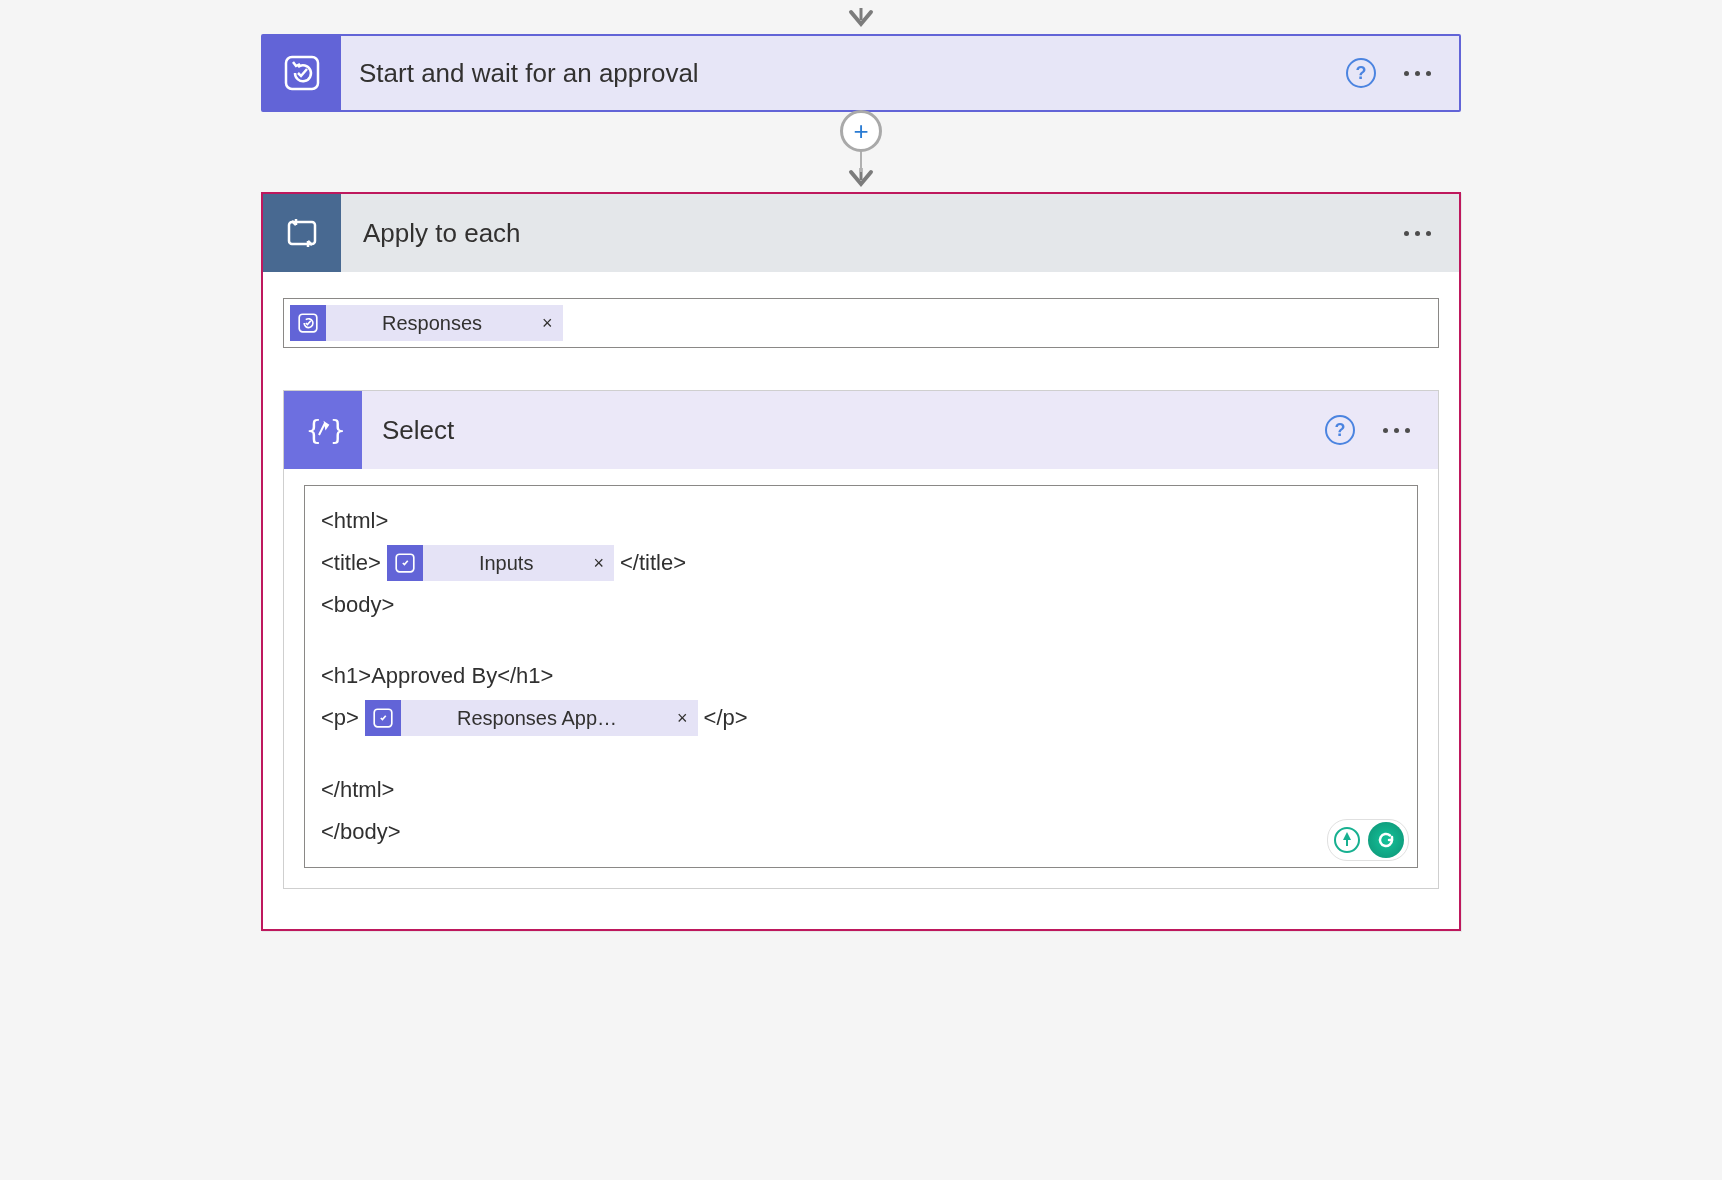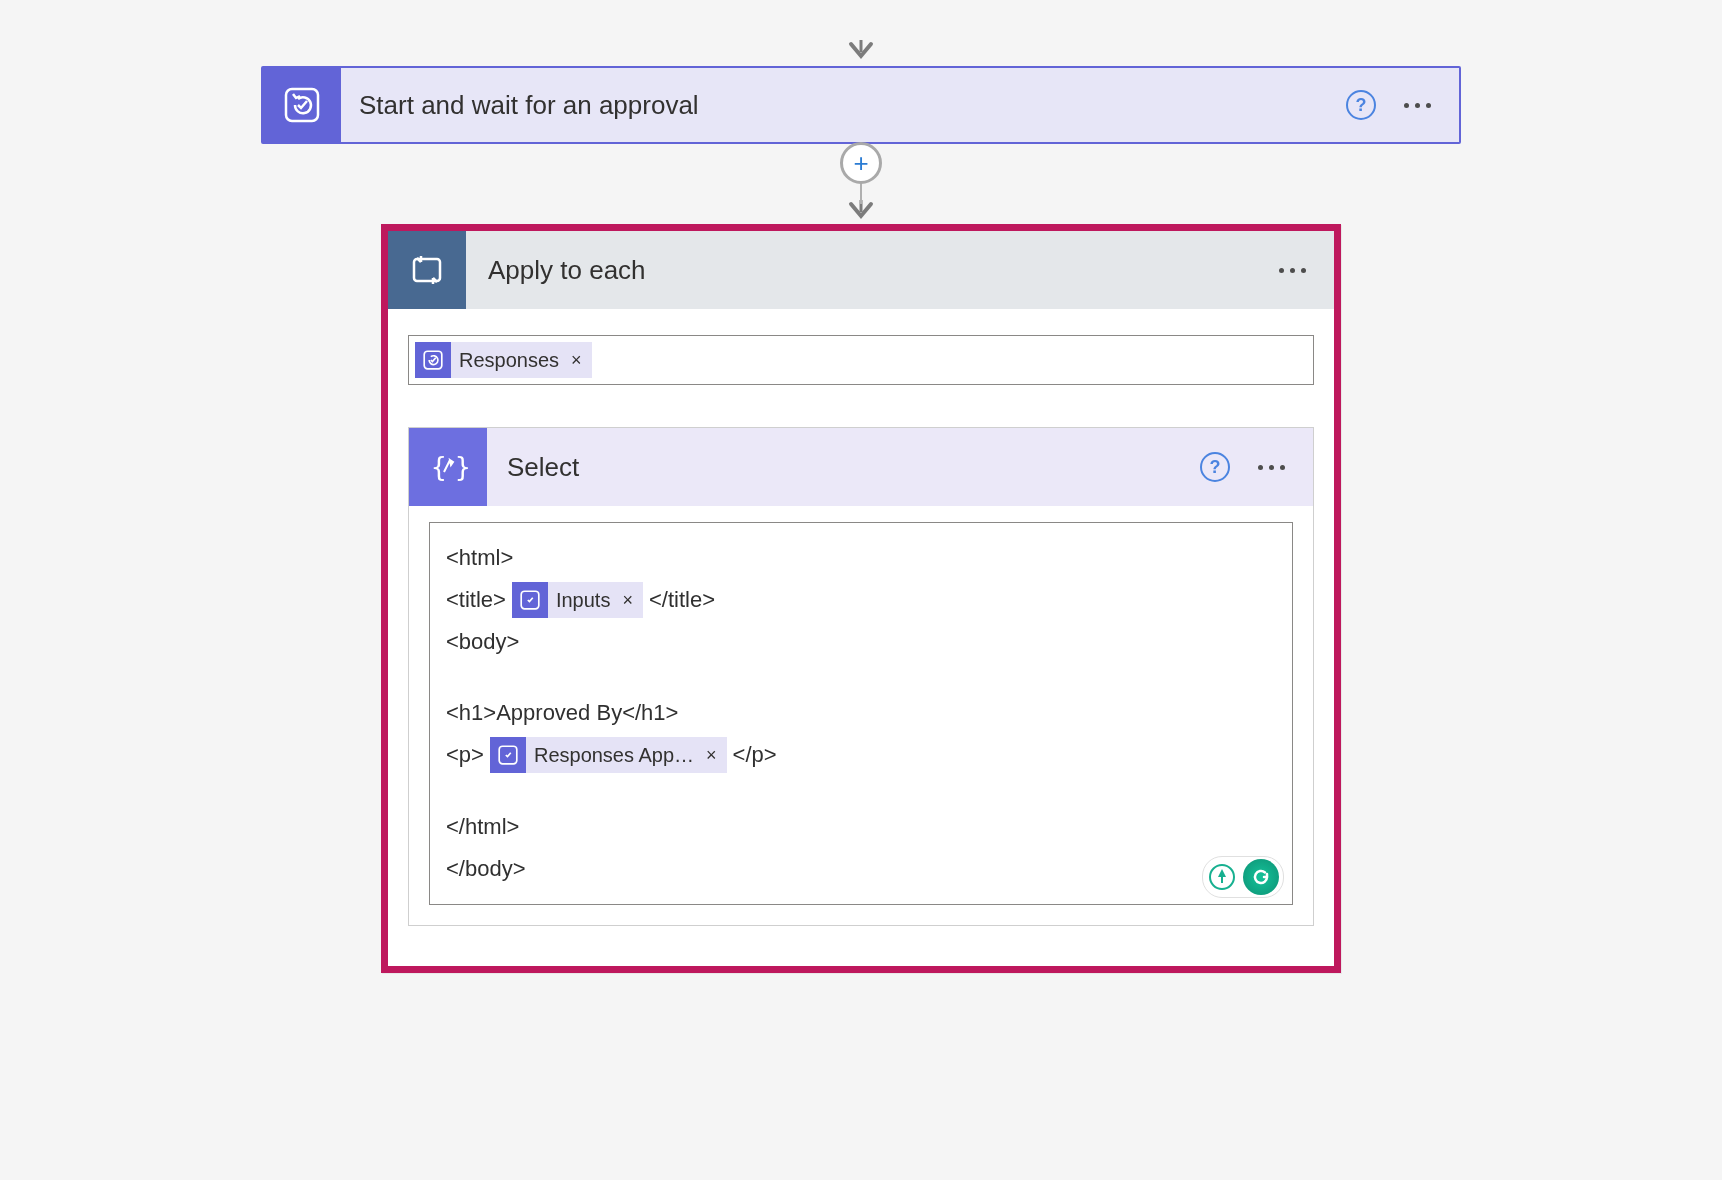--- a/index.html
+++ b/index.html
@@ -6,21 +6,20 @@
     body {
       font-family: "Segoe UI", -apple-system, BlinkMacSystemFont, sans-serif;
       background: #f5f5f5;
       width: 1722px;
       height: 1180px;
       position: relative;
       overflow: hidden;
     }
     .canvas {
       padding-top: 8px;
-      margin-top: 32px;
     }
     .flow-col {
       display: flex;
       flex-direction: column;
       align-items: center;
       width: 100%;
     }
     .arrow-down {
       position: relative;
       width: 40px;
@@ -86,22 +85,22 @@
       width: 42px; height: 42px;
       border: 3px solid #a9a9a9;
       border-radius: 50%;
       background: #fff;
       display:flex; align-items:center; justify-content:center;
       color: #2b7cd3; font-size: 26px; font-weight: 300;
       cursor: pointer;
       z-index: 2;
     }
     .container-card {
-      width: 960px;
-      border: 7px solid #be185d;
+      width: 1200px;
+      border: 2px solid #be185d;
       background: #fff;
       box-shadow: 1px 1px 0 rgba(0,0,0,0.05);
     }
     .container-header {
       height: 78px;
       background: #e4e7ea;
       display:flex; align-items:center;
     }
     .container-iconbox {
       width:78px; height:78px; background:#486991;
@@ -126,20 +125,21 @@
       padding: 6px;
       display:flex; align-items:center; flex-wrap:wrap;
       min-height: 48px;
     }
     .token {
       display:inline-flex; align-items:center;
       background: #e5e3f6;
       height: 36px;
       font-size: 20px;
       color: #323130;
+      gap: 48px;
     }
     .token-iconbox {
       width:36px; height:36px; background:#6264d7;
       display:flex; align-items:center; justify-content:center; flex-shrink:0;
       margin-right: 8px;
     }
     .token-label { padding-right: 8px; }
     .token-x { padding: 0 10px 0 4px; cursor:pointer; font-size:18px; }
     .nested-card {
       margin-top: 42px;

